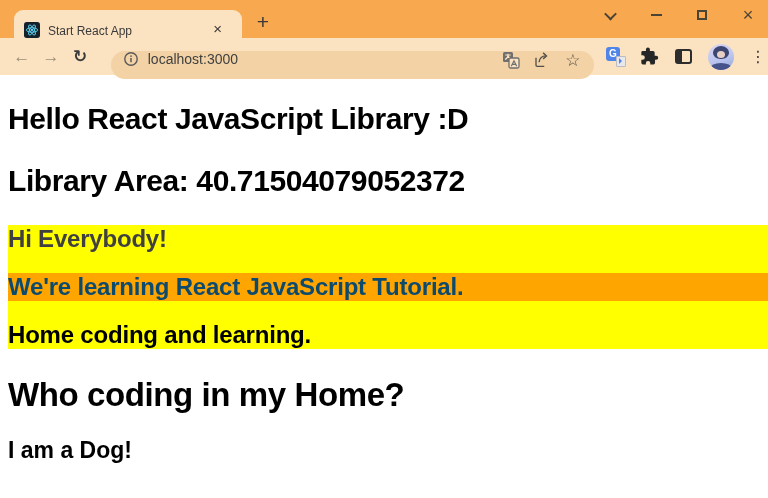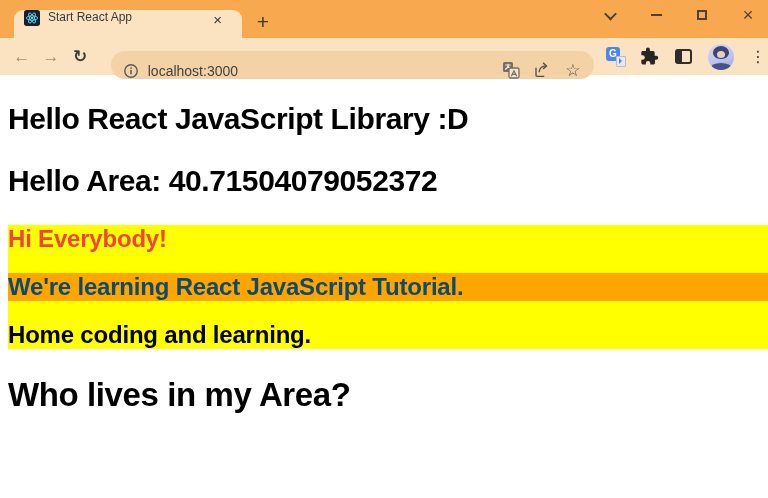--- a/index.html
+++ b/index.html
@@ -6,21 +6,21 @@
   html,body { width:768px; height:498px; }
   body { font-family: "Liberation Sans", "DejaVu Sans", sans-serif; background:#fff; }
 
   .window { width:768px; height:498px; overflow:hidden; position:relative; }
 
   
   .tabstrip { height:38px; background:#F8A84E; position:relative; }
   .tab {
     position:absolute; left:14px; top:10px; width:228px; height:28px;
     background:#FBE2C1; border-radius:9px 9px 0 0;
-    display:flex; align-items:flex-start; padding:0 16px 0 10px;
+    display:flex; align-items:flex-end; padding:0 16px 0 10px;
   }
   .favicon { width:16px; height:16px; flex:0 0 16px; margin-right:8px; display:inline-block; }
   .favicon svg { display:block; }
   .tab-title { font-size:12px; color:#3a3a3a; flex:1; white-space:nowrap; overflow:hidden; }
   .tab-close { font-size:15px; color:#3a3a3a; line-height:1; padding:2px 4px; cursor:pointer; }
   .newtab {
     position:absolute; left:250px; top:9px; width:26px; height:26px;
     font-size:21px; font-weight:400; color:#3a3a3a;
     display:flex; align-items:center; justify-content:center; cursor:pointer;
   }
@@ -38,21 +38,21 @@
   .toolbar {
     height:37px; background:#FBE2C1;
     display:flex; align-items:center; padding-left:10px;
   }
   .navbtn { width:24px; height:26px; display:flex; align-items:center; justify-content:center;
             font-size:17px; margin-right:6px; cursor:pointer; }
   .nav-disabled { color:#9b8d79; }
   .nav-reload { color:#3c3c3c; font-size:17px; font-weight:bold; }
   .urlbar {
     margin-left:13px; width:498px; height:28px; border-radius:14px;
-    background:#F3D3A6; display:flex; align-items:flex-end; padding:0 12px; cursor:text;margin-top:17px;
+    background:#F3D3A6; display:flex; align-items:flex-start; padding:0 12px; cursor:text;margin-top:17px;
   }
   .url-info { width:16px; height:16px; flex:0 0 16px; }
   .url-text { font-size:14px; color:#3f3f3f; margin-left:9px; white-space:nowrap; }
   .url-right { margin-left:auto; display:flex; align-items:center; gap:13px; }
   .pill-icon { width:18px; height:18px; display:flex; align-items:center; justify-content:center; cursor:pointer; }
   .star-glyph { font-size:17px; color:#55504a; line-height:1; }
 
   .after-pill { display:flex; align-items:center; margin-left:12px; gap:14px; }
   .gt-icon { position:relative; width:20px; height:20px; cursor:pointer; }
   .gt-blue { position:absolute; left:0; top:0; width:14px; height:14px; background:#4f84e8; border-radius:3px;
@@ -71,21 +71,21 @@
   .dots-glyph { font-size:16px; color:#3c3c3c; line-height:1; }
 
   
   .content { background:#fff; height:423px; padding-left:8px; overflow:hidden; }
   .content h1 { font-size:30px; line-height:36px; font-weight:bold; color:#000;
                 letter-spacing:-0.4px; margin:26px 0 0 0; }
   h1.big { font-size:33px; line-height:39px; }
   .banner { background:#FFFF00; margin-top:26px; }
   .banner h2 { font-size:24px; line-height:28px; font-weight:bold; letter-spacing:-0.2px; margin:0; }
   .banner h2 + h2 { margin-top:20px; }
-  .banner .hi { color:#ef4444; }
+  .banner .hi { color:#404040; }
   .banner .learn { color:#0c4a6e; background:#FFA500; }
   .banner .enjoy { color:#000000; }
   .content h3 { font-size:23px; line-height:26px; font-weight:bold; color:#000; margin:23px 0 0 0; }
 </style>
 </head>
 <body>
 
 <div class="window">
 
   <div class="tabstrip">
@@ -178,22 +178,23 @@
         <span class="avatar-body"></span>
       </span>
       <span class="tool-icon">
         <span class="dots-glyph">⋮</span>
       </span>
     </div>
   </div>
 
   <div class="content">
     <h1>Hello React JavaScript Library :D</h1>
-    <h1>Hello Area: 40.71504079052372</h1>
+    <h1>Library Area: 40.71504079052372</h1>
     <div class="banner">
       <h2 class="hi">Hi Everybody!</h2>
       <h2 class="learn">We're learning React JavaScript Tutorial.</h2>
       <h2 class="enjoy">Home coding and learning.</h2>
     </div>
-    <h1 class="big">Who lives in my Area?</h1>
+    <h1 class="big">Who coding in my Home?</h1>
+    <h3>I am a Dog!</h3>
   </div>
 
 </div>
 
 </body></html>

